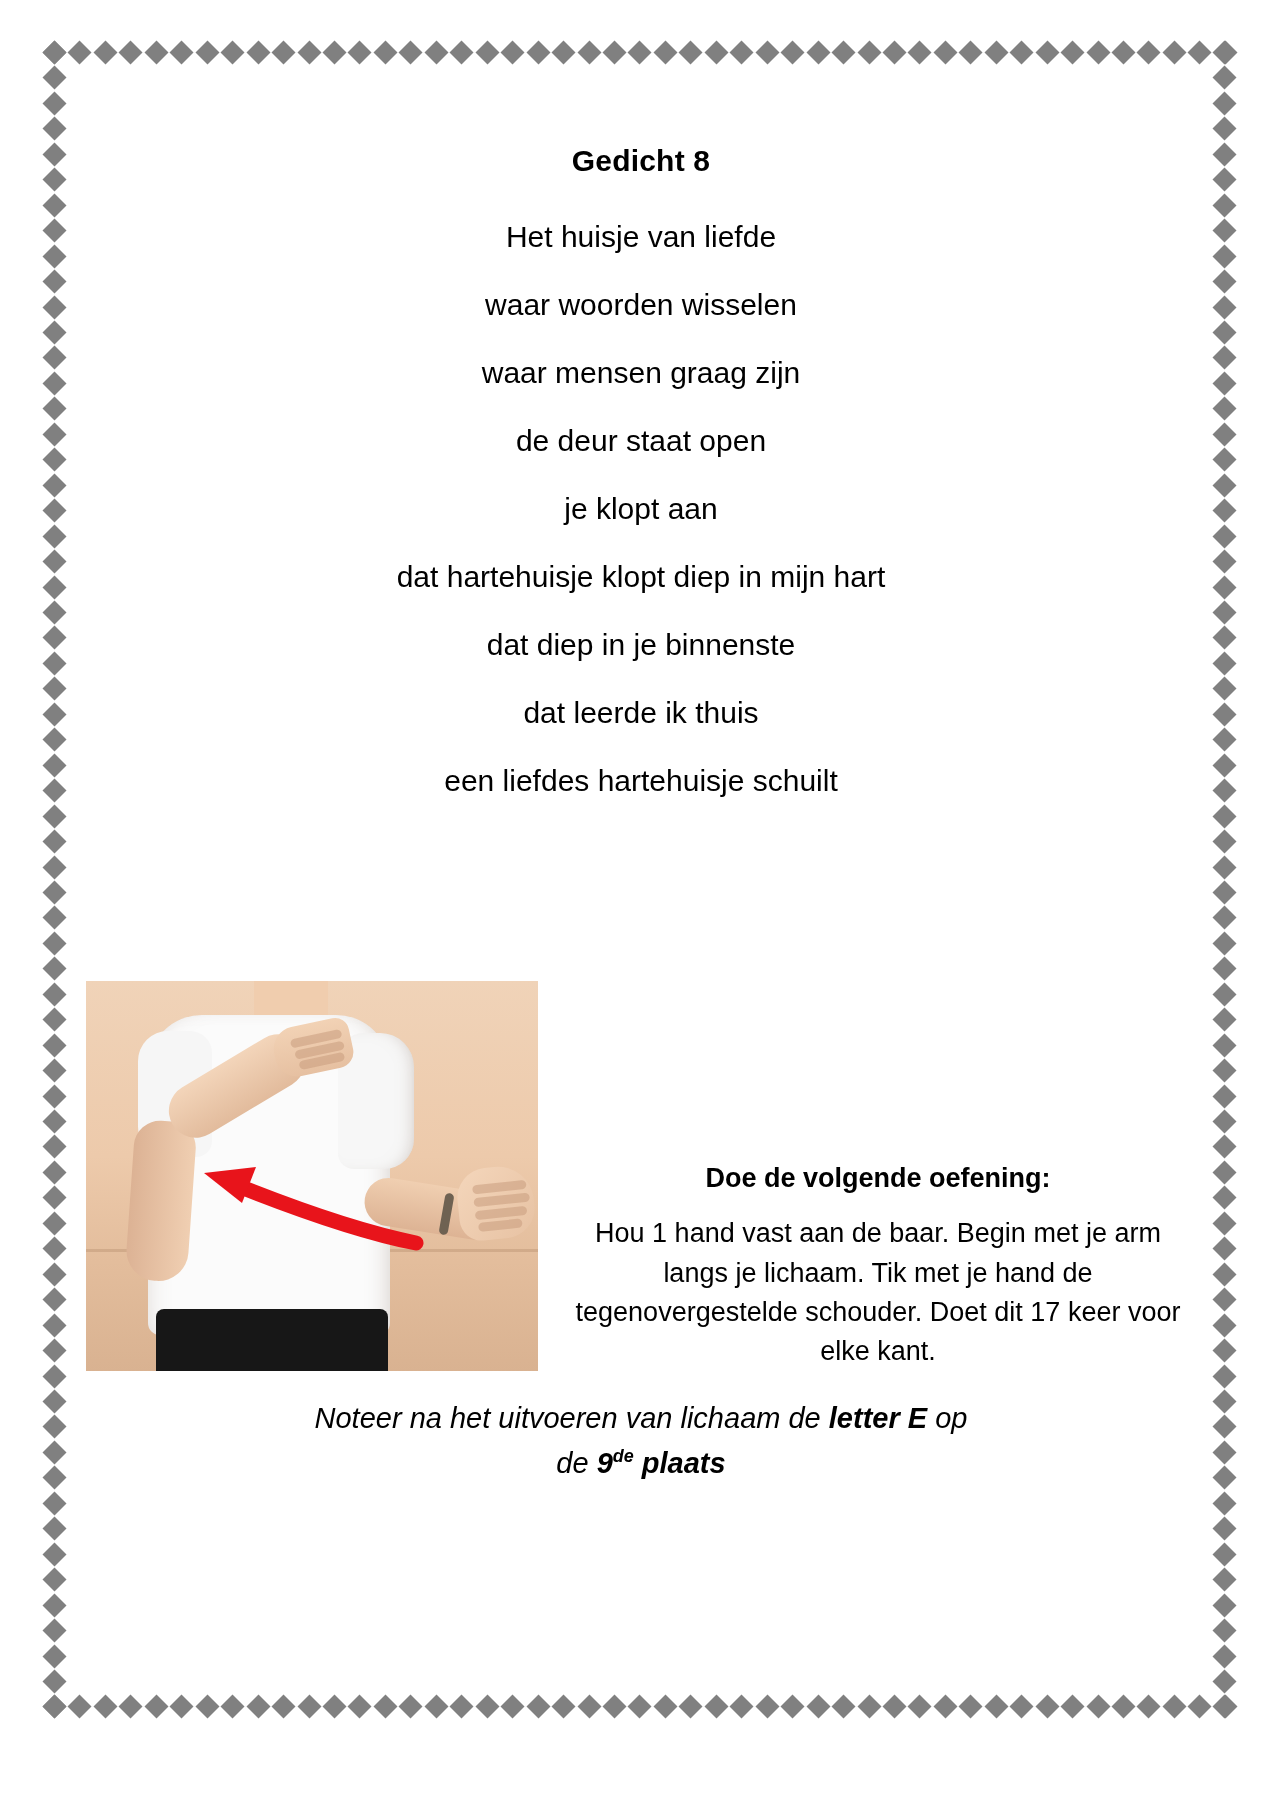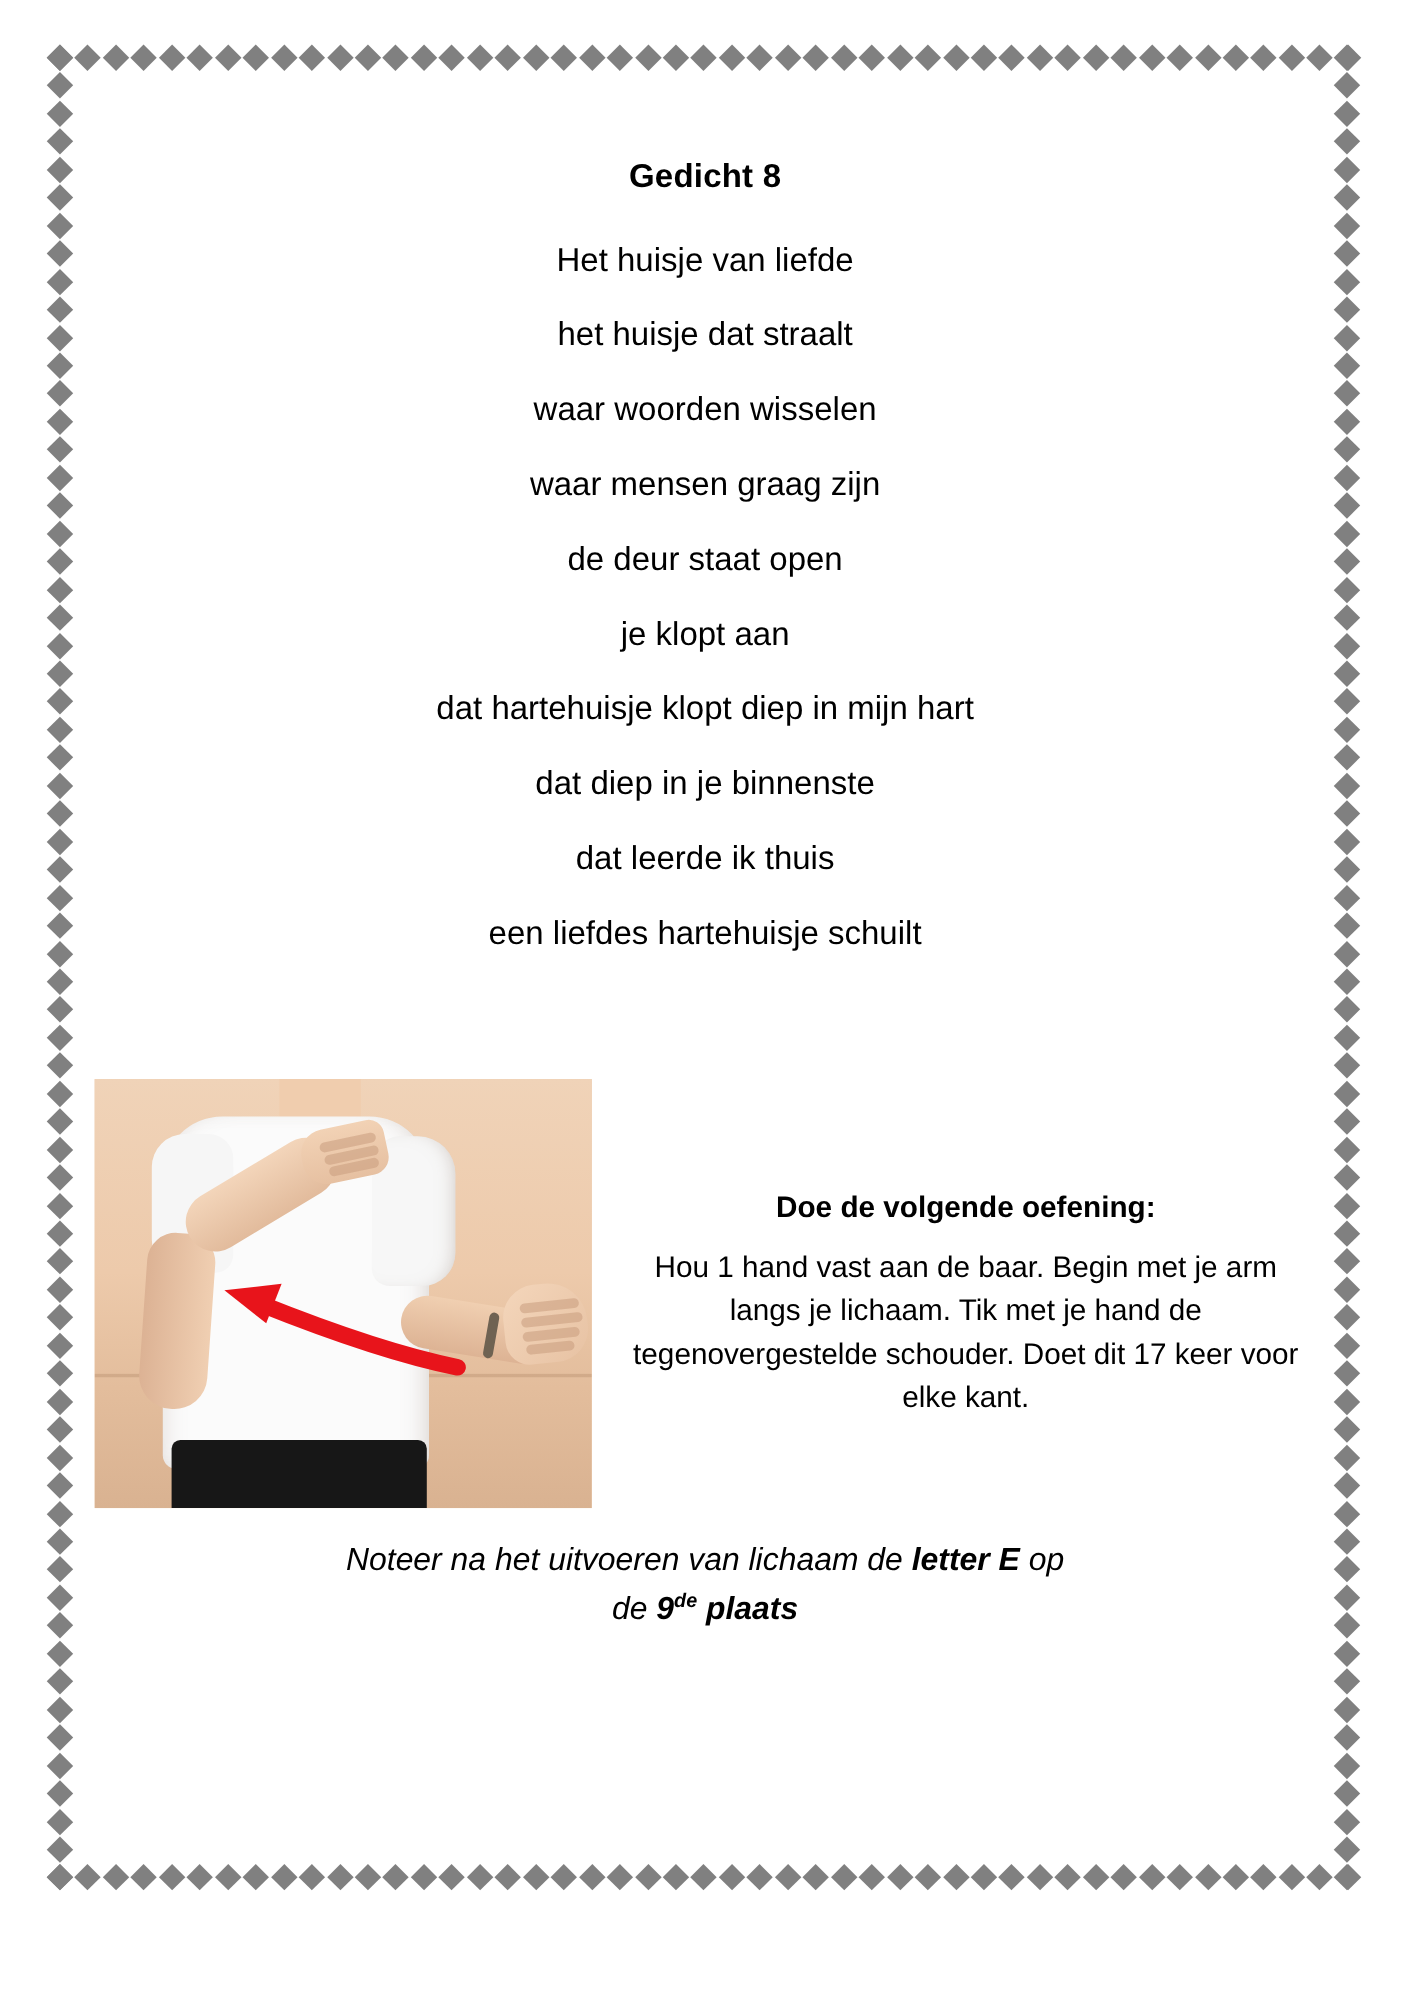--- a/index.html
+++ b/index.html
@@ -83,21 +83,21 @@
     white-space: nowrap;
   }
 
   
   .exercise {
     position: absolute;
     left: 0;
     top: 885px;
     width: 1110px;
     display: flex;
-    align-items: center;
+    align-items: flex-end;
   }
 
   .photo {
     position: relative;
     width: 452px;
     height: 390px;
     flex: 0 0 auto;
     overflow: hidden;
     background: #eccaab;
   }
@@ -514,21 +514,20 @@
       <div class="dia" style="background: rgb(128, 128, 128);"></div>
     </div>
 </div>
 
 <div class="content">
 
   <h1 class="page-title">Gedicht 8</h1>
 
   <div class="poem">
     <div class="poem-line">Het huisje van liefde</div>
-    <div class="poem-line">het huisje dat straalt</div>
     <div class="poem-line">waar woorden wisselen</div>
     <div class="poem-line">waar mensen graag zijn</div>
     <div class="poem-line">de deur staat open</div>
     <div class="poem-line">je klopt aan</div>
     <div class="poem-line">dat hartehuisje klopt diep in mijn hart</div>
     <div class="poem-line">dat diep in je binnenste</div>
     <div class="poem-line">dat leerde ik thuis</div>
     <div class="poem-line">een liefdes hartehuisje schuilt</div>
   </div>
 

